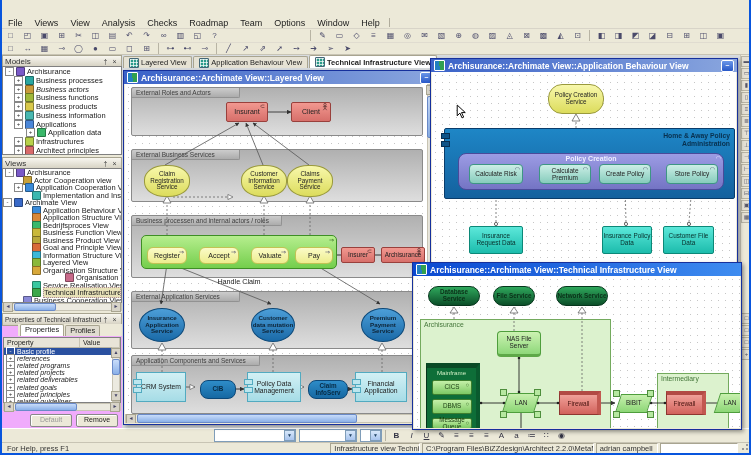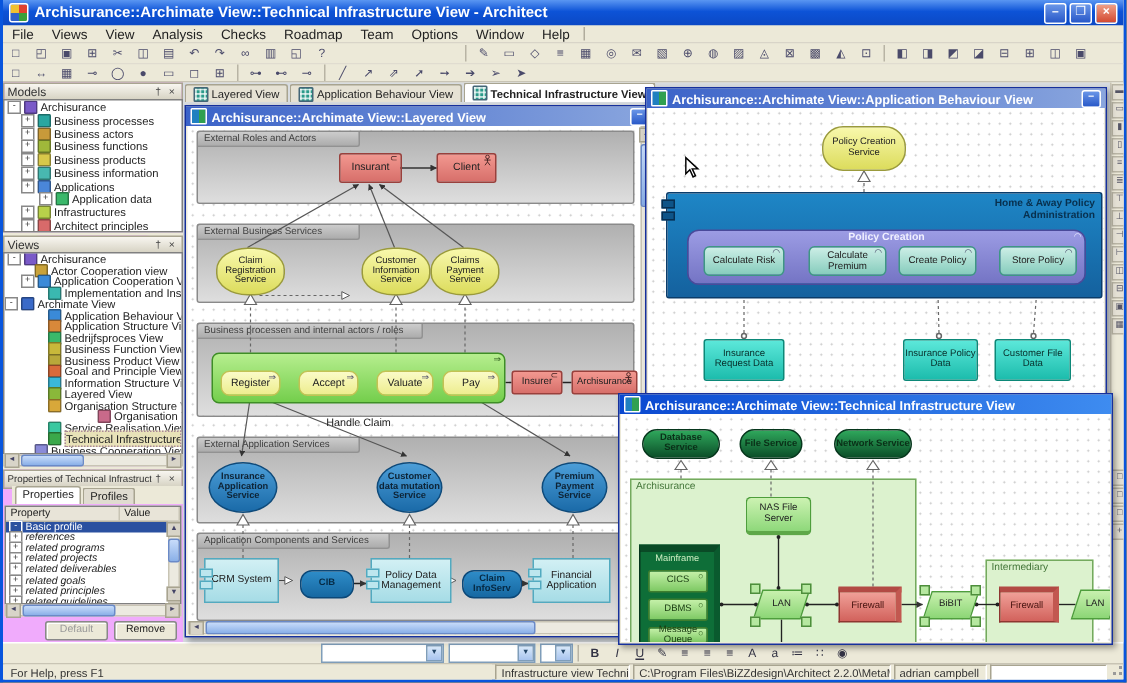--- a/index.html
+++ b/index.html
@@ -132,29 +132,20 @@
   .grip{margin-left:auto;width:10px;height:10px;background:
         radial-gradient(circle at 8px 2px,#999 1px,transparent 1.2px),
         radial-gradient(circle at 8px 6px,#999 1px,transparent 1.2px),
         radial-gradient(circle at 4px 6px,#999 1px,transparent 1.2px);}
 </style>
 </head>
 <body>
 
 <div id="app">
 
-  <div class="abs titlebar">
-    <span class="appicon"></span>
-    <span>Archisurance::Archimate View::Technical Infrastructure View - Architect</span>
-    <span class="wctrls">
-      <span class="wc">–</span>
-      <span class="wc">❐</span>
-      <span class="wc close">×</span>
-    </span>
-  </div>
 
   <div class="abs menubar">
     <span><span class="mi">File</span><span class="mi">Views</span><span class="mi">View</span><span class="mi">Analysis</span><span class="mi">Checks</span><span class="mi">Roadmap</span><span class="mi">Team</span><span class="mi">Options</span><span class="mi">Window</span><span class="mi">Help</span></span>
     <span class="msep"></span>
     <span class="mi">Debug</span>
   </div>
 
   <div class="abs tbrow tb1">
     <span style="display:flex">
         <span class="tb">□</span>
@@ -245,21 +236,21 @@
       <div class="trow" style="padding-left: 2px;">
           <span class="exp">-</span>
           <span class="sw" style="background: rgb(122, 90, 200);"></span>
           <span class="tlabel">Archisurance</span>
         </div>
         <div class="trow" style="padding-left: 11px;">
           <span class="exp">+</span>
           <span class="sw" style="background: rgb(42, 166, 160);"></span>
           <span class="tlabel">Business processes</span>
         </div>
-        <div class="trow" style="padding-left: 11px;">
+        <div class="trow" style="padding-left: 11px; font-style: italic;">
           <span class="exp">+</span>
           <span class="sw" style="background: rgb(200, 154, 58);"></span>
           <span class="tlabel">Business actors</span>
         </div>
         <div class="trow" style="padding-left: 11px;">
           <span class="exp">+</span>
           <span class="sw" style="background: rgb(160, 184, 58);"></span>
           <span class="tlabel">Business functions</span>
         </div>
         <div class="trow" style="padding-left: 11px;">
@@ -399,21 +390,21 @@
       <span class="sbarrow" style="margin-left:auto">►</span>
     </div>
   </div>
 
   <div class="abs panel" style="top:313px;height:115px;">
     <div class="phead">
       <span class="ptitle" style="font-size:6.5px">Properties of Technical Infrastructure Vie</span>
       <span class="pbtn">†</span>
       <span class="pbtn">×</span>
     </div>
-    <div class="abs ptab" style="left:6px;right:0;top:11px;">
+    <div class="abs ptab" style="left:16px;right:0;top:11px;">
       <span class="t on">Properties</span>
       <span class="t">Profiles</span>
     </div>
     <div class="abs" style="left:1px;right:1px;top:24px;bottom:25px;background:#fff;border:1px solid #808080;overflow:hidden;">
       <div class="prophead">
         <div style="width:62%">Property</div>
         <div style="flex:1">Value</div>
       </div>
       <div>
         <div class="prow rootsel">

